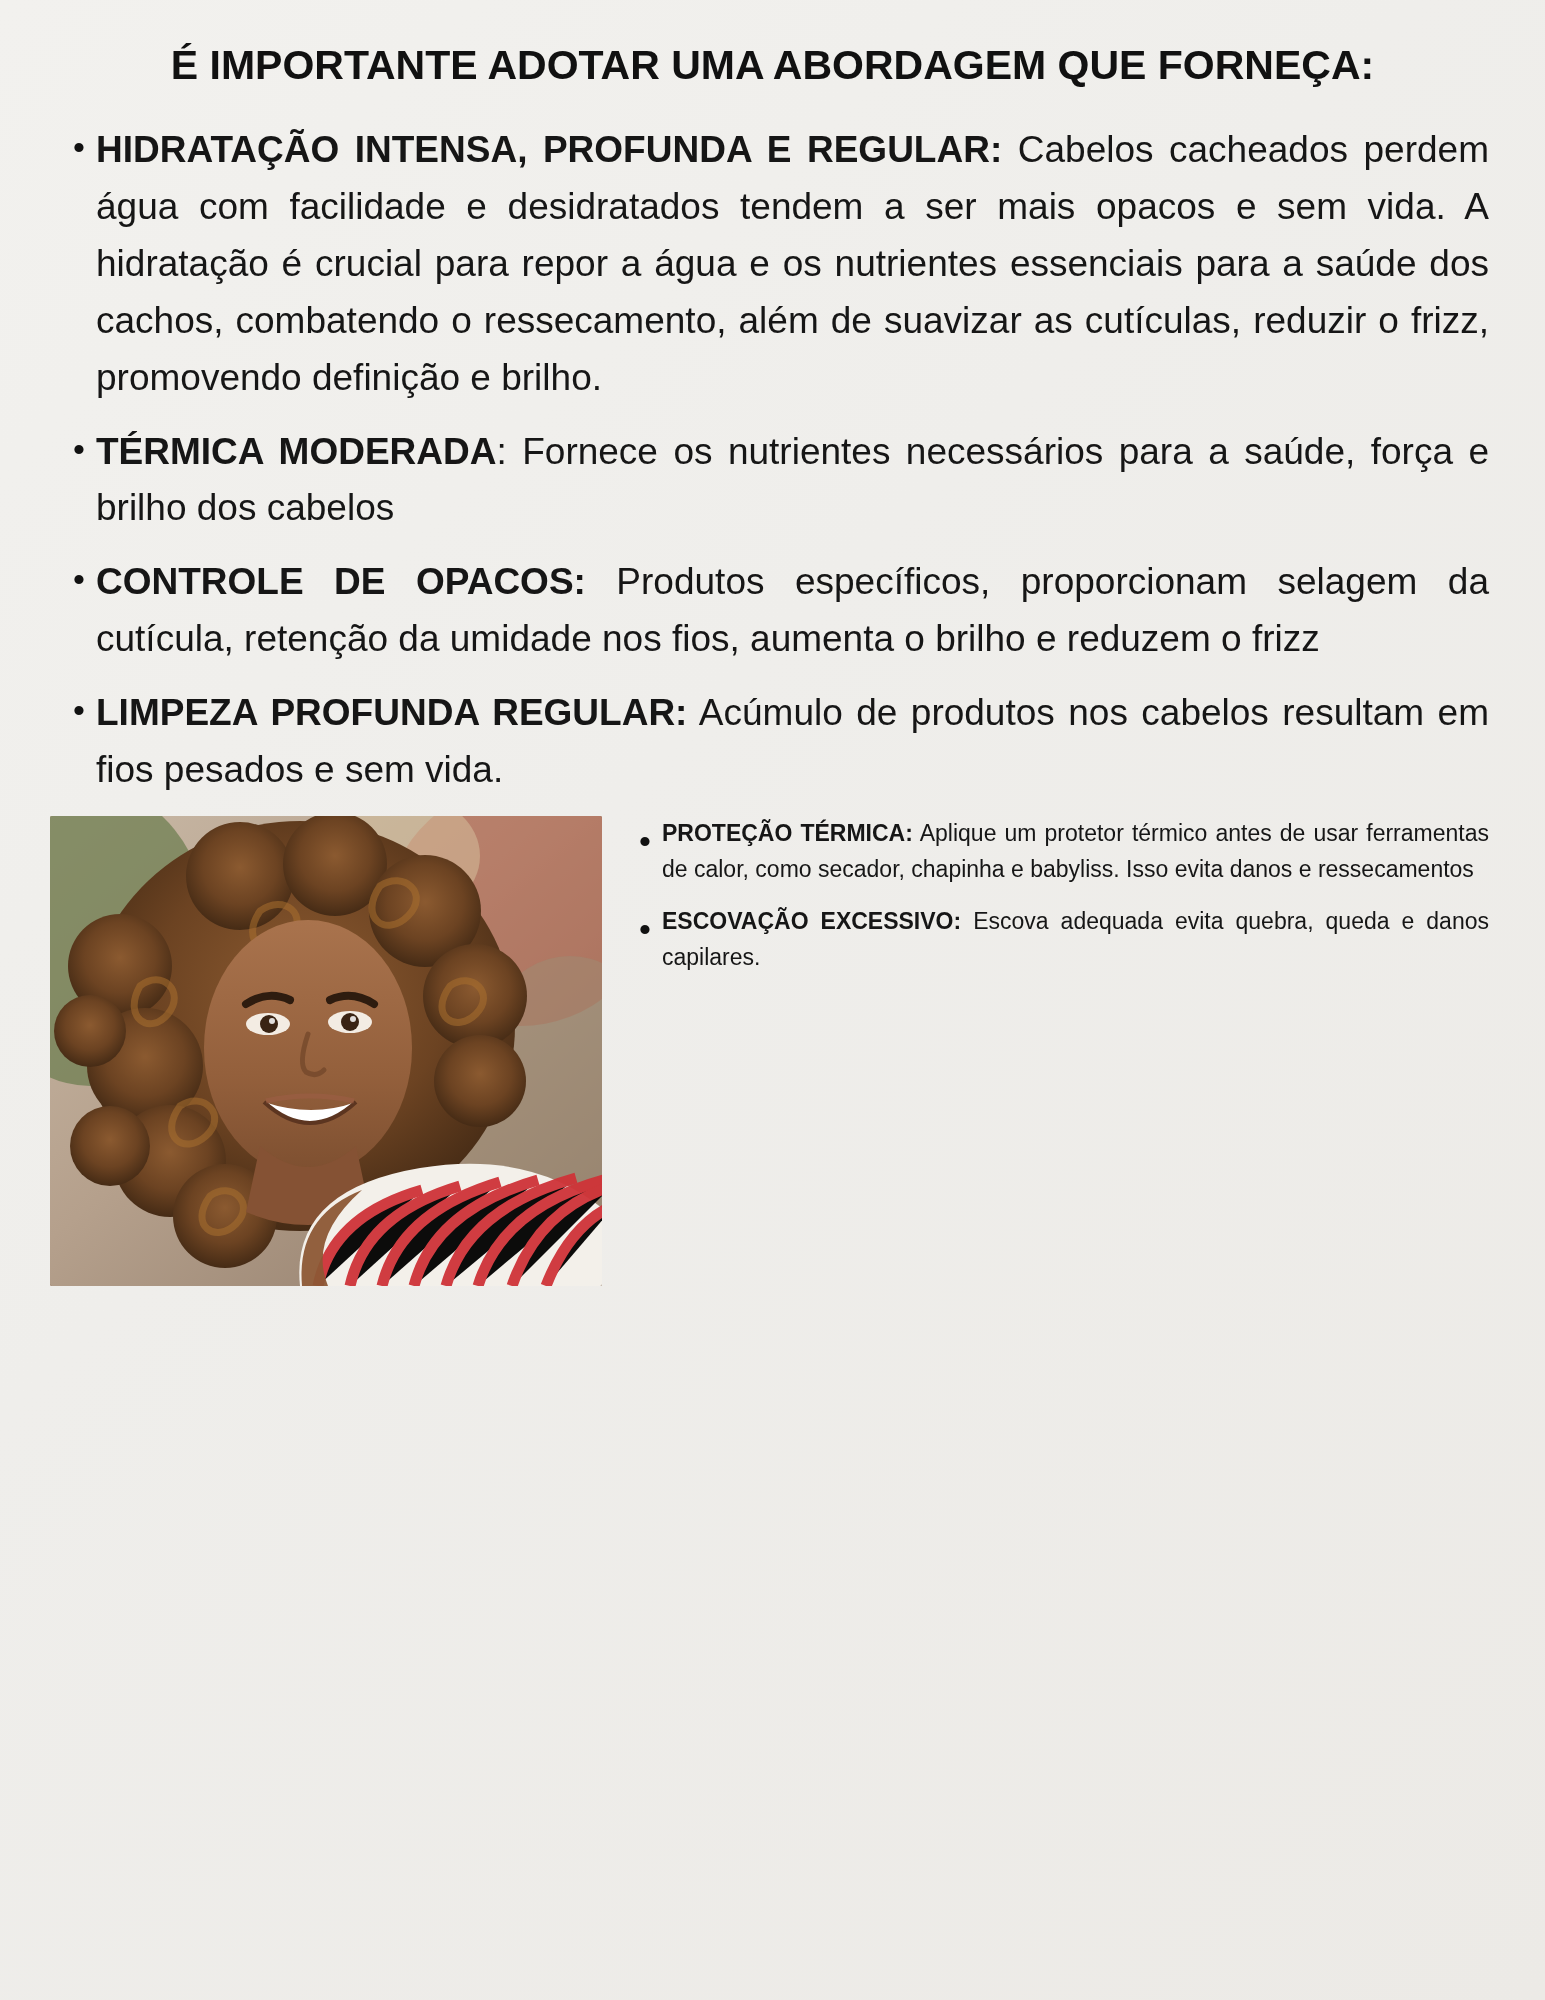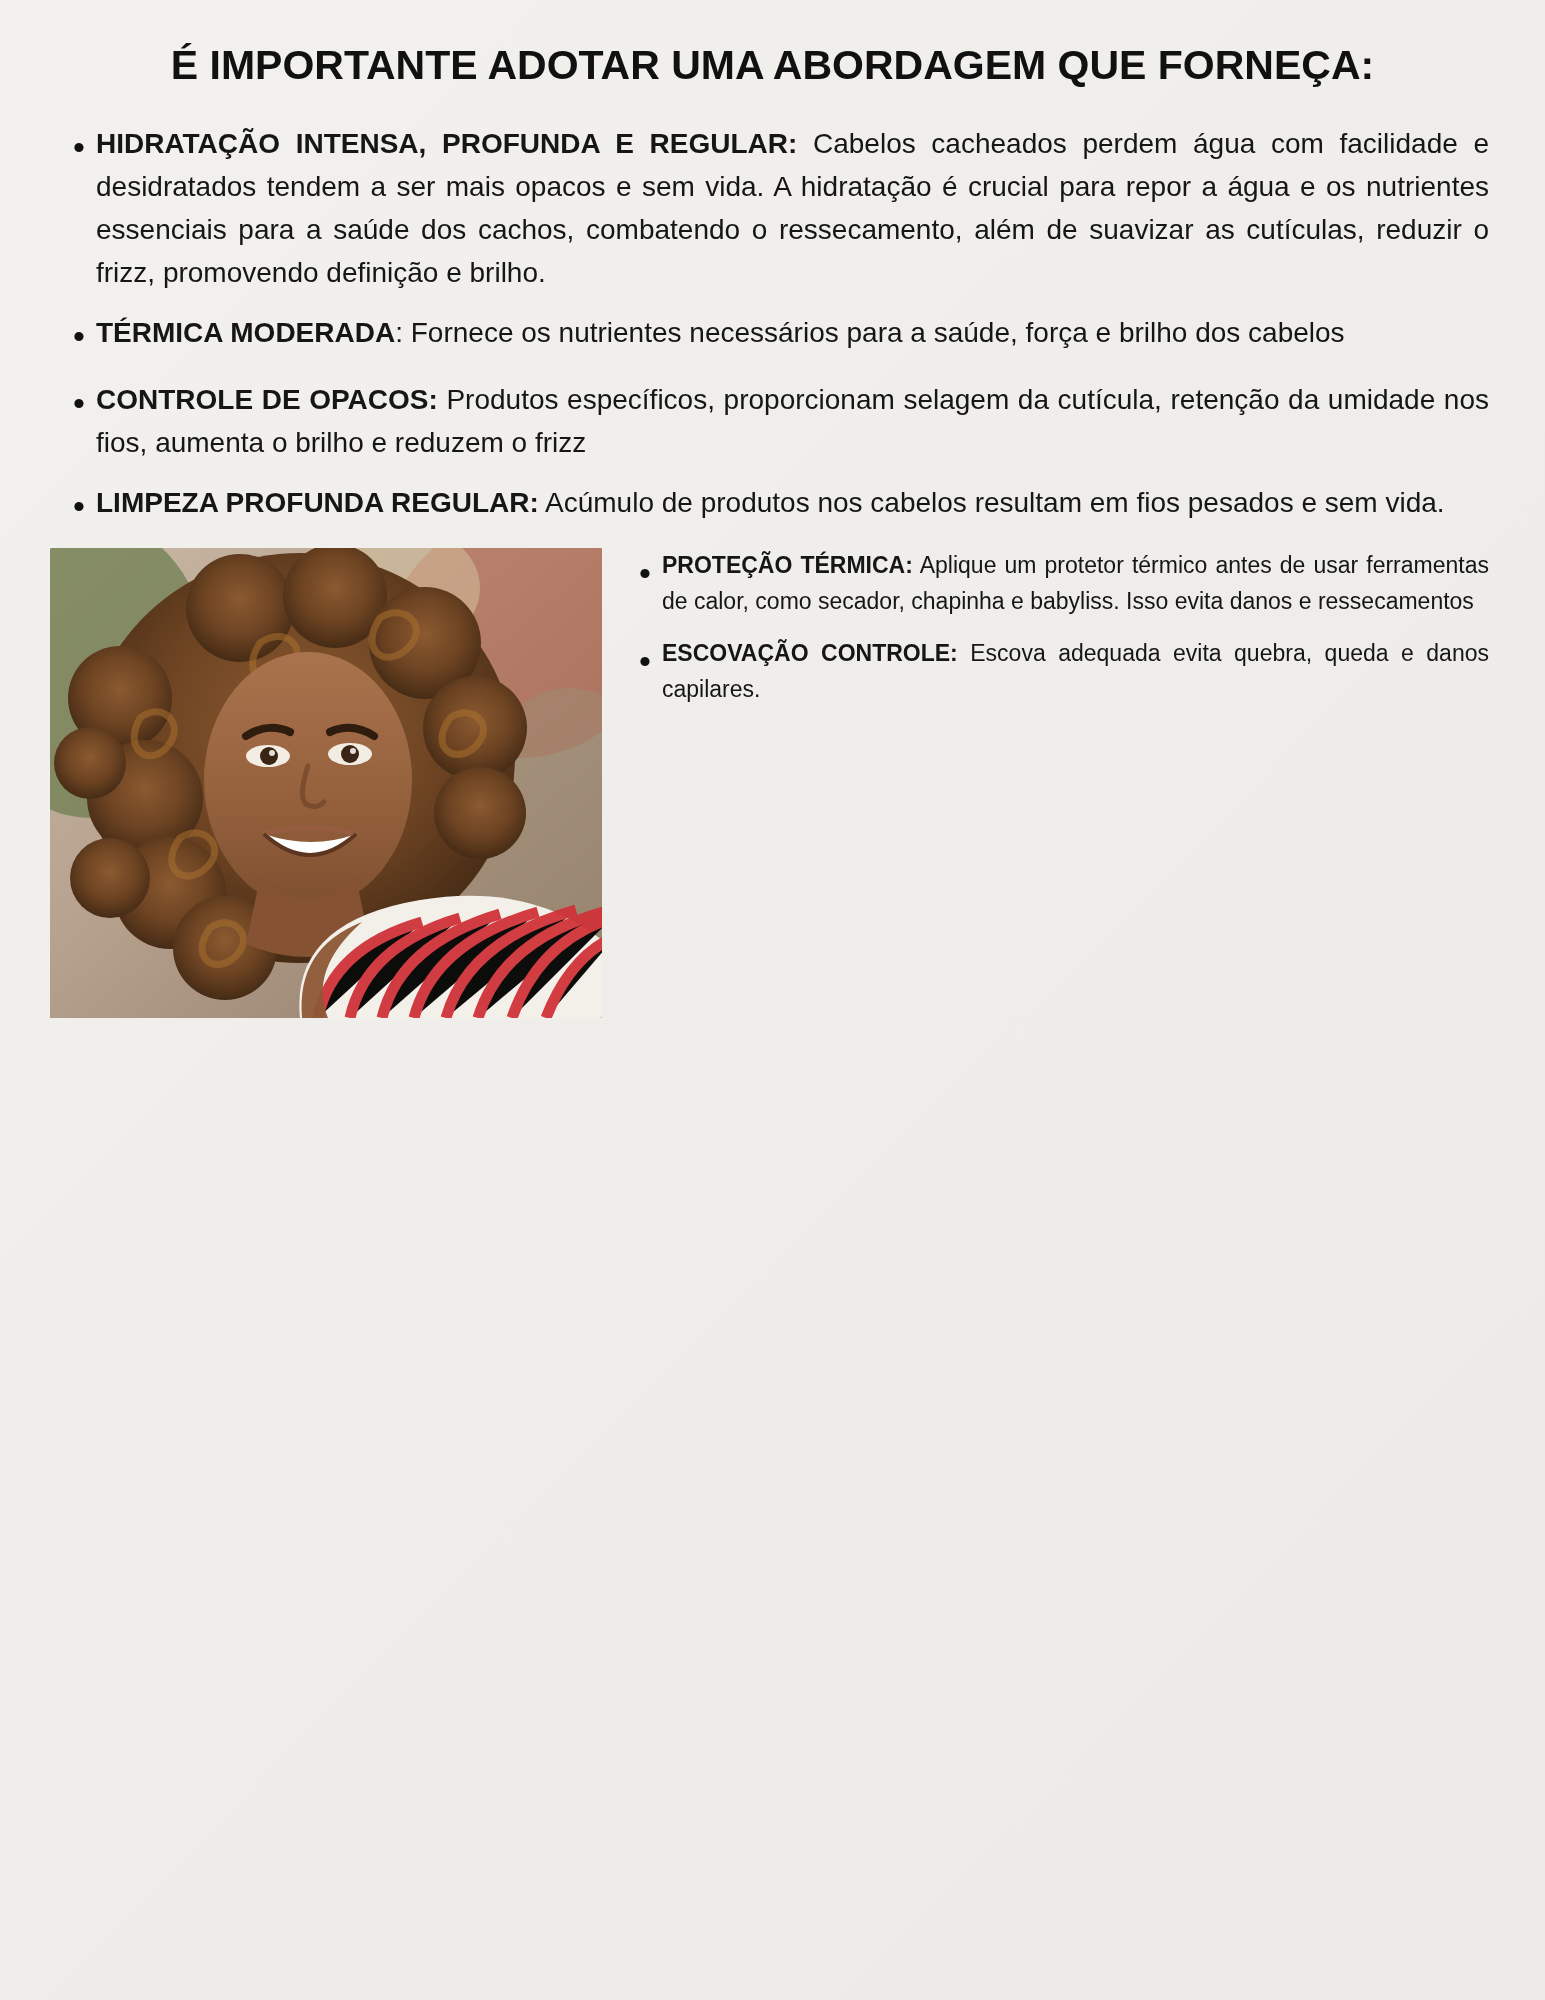--- a/index.html
+++ b/index.html
@@ -75,21 +75,21 @@
   .dot {
     flex: 0 0 auto;
     width: 34px;
     text-align: center;
     font-size: 34px;
     line-height: 50px;
     color: #111;
   }
   .btext {
     flex: 1 1 auto;
-    font-size: 28px;
+    font-size: 37px;
     line-height: 1.54;
     color: #161616;
     text-align: justify;
     text-justify: inter-word;
   }
   .btext b { font-weight: bold; }
 
   
   .bottom {
     display: flex;
@@ -262,20 +262,20 @@
       <div class="bullet">
         <div class="dot">•</div>
         <div class="btext just-all">
           <b>PROTEÇÃO TÉRMICA:</b><span> Aplique um protetor térmico antes de usar ferramentas de calor, como secador, chapinha e babyliss. Isso evita danos e ressecamentos</span>
         </div>
       </div>
 
       <div class="bullet">
         <div class="dot">•</div>
         <div class="btext just-all">
-          <b>ESCOVAÇÃO CONTROLE:</b><span> Escova adequada evita quebra, queda e danos capilares.</span>
+          <b>ESCOVAÇÃO EXCESSIVO:</b><span> Escova adequada evita quebra, queda e danos capilares.</span>
         </div>
       </div>
 
     </div>
   </div>
 
 </div>
 
 </body></html>

